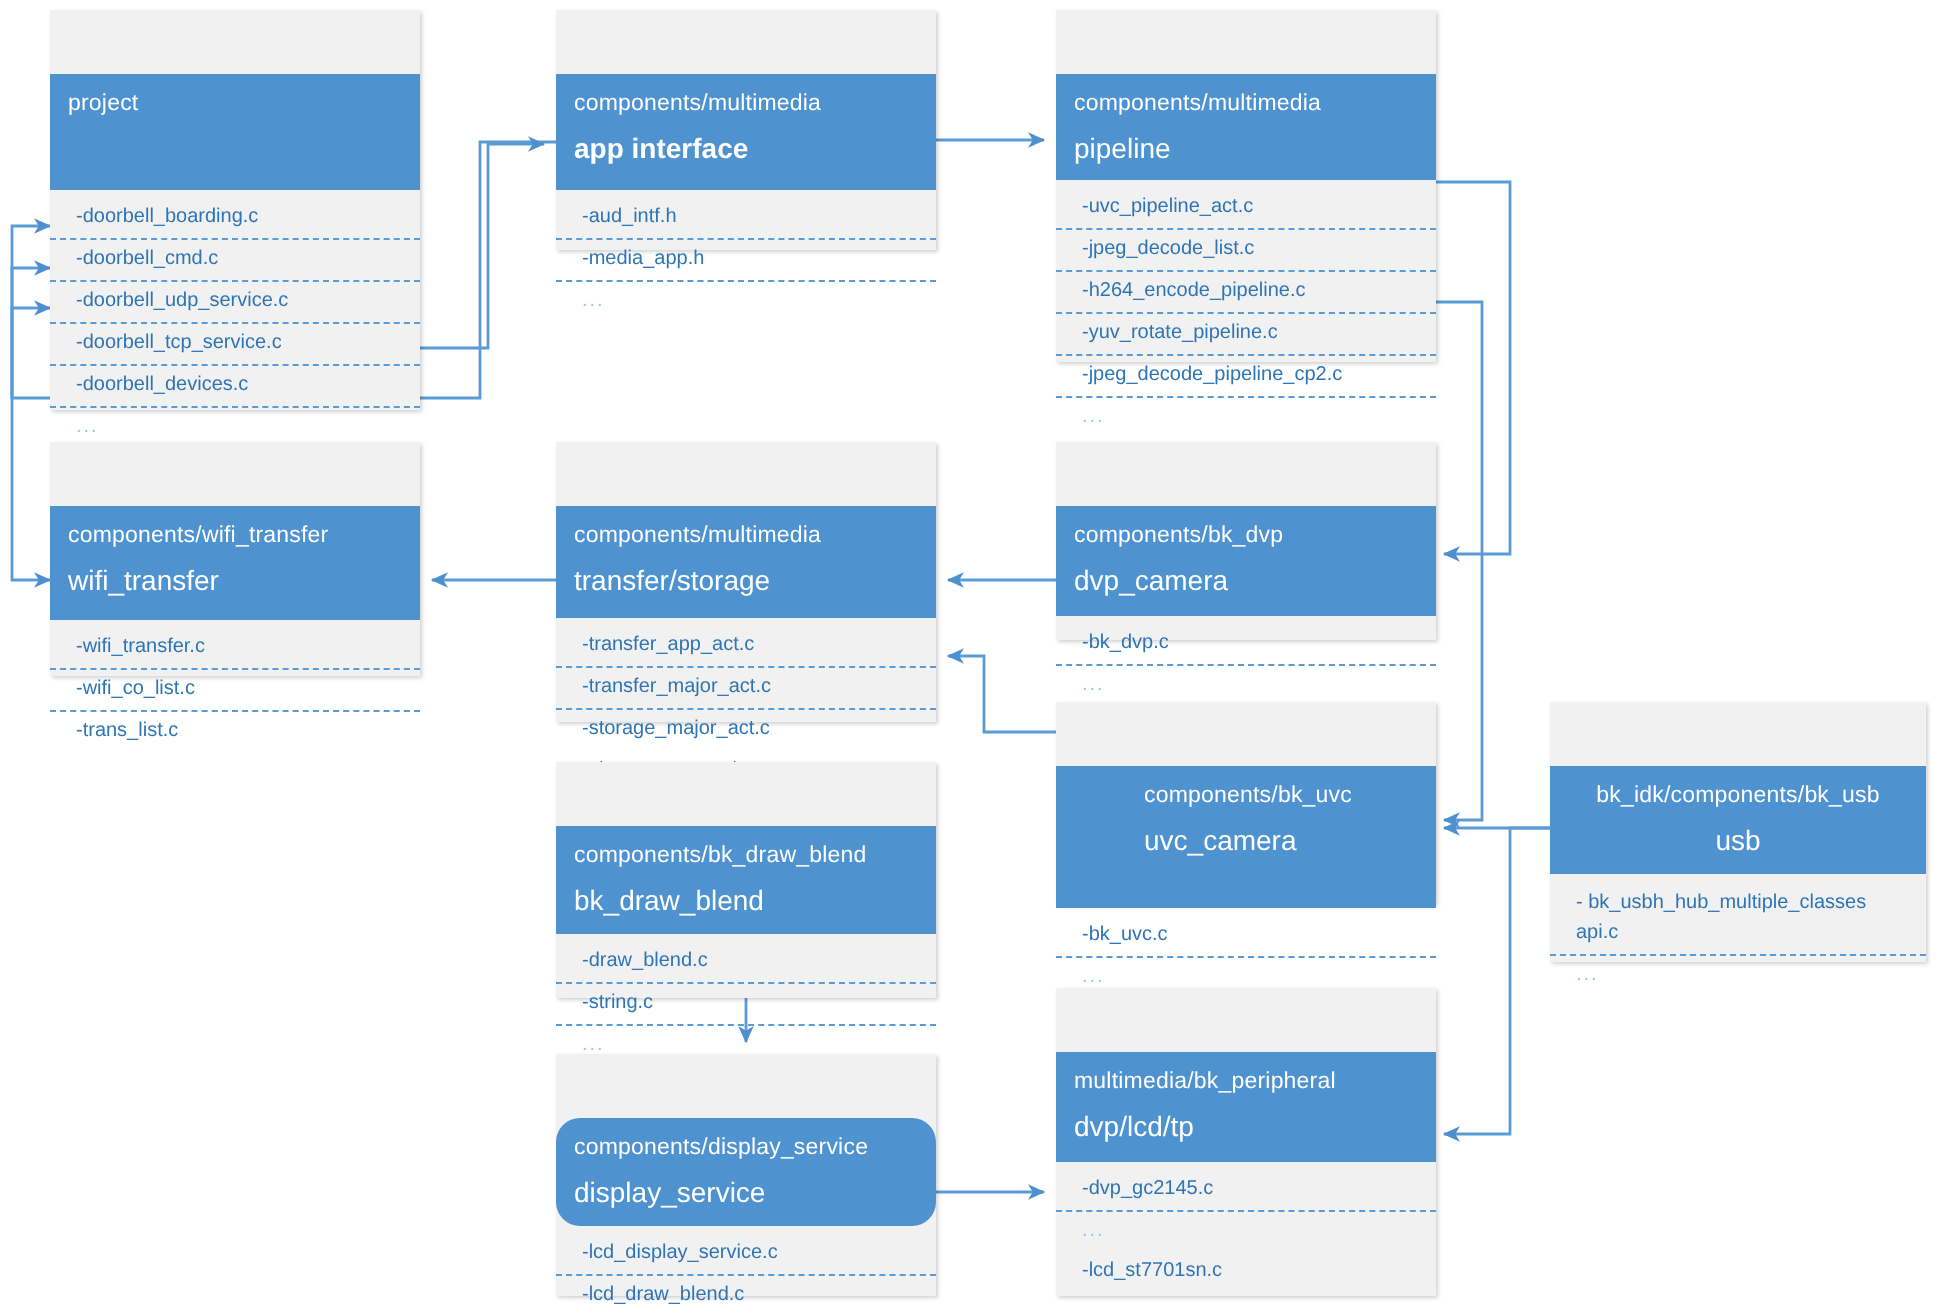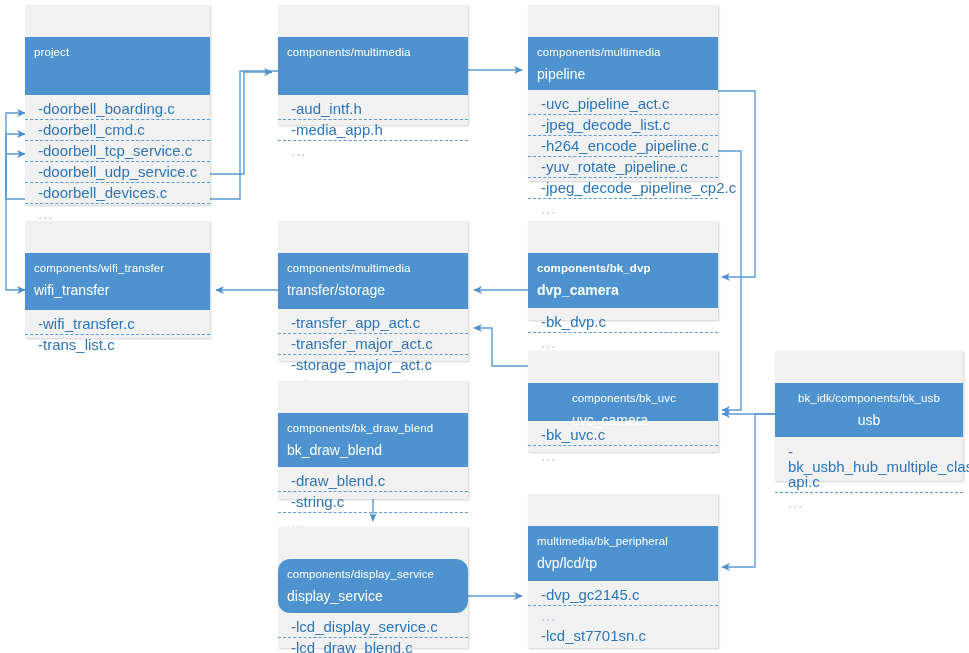--- a/index.html
+++ b/index.html
@@ -54,21 +54,21 @@
     margin-top: 4px;
     white-space: nowrap;
   }
   .node-title.bold { font-weight: bold; }
   .node-body {
     padding: 4px 0 6px 0;
     box-sizing: border-box;
   }
   .row {
     color: #2E75B6;
-    font-size: 15px;
+    font-size: 10px;
     line-height: 14px;
     padding: 3px 8px 3px 13px;
     box-sizing: border-box;
     white-space: nowrap;
   }
   .row.wrap { white-space: normal; line-height: 15px; }
   .row.sep {
     border-bottom: 1.5px dashed #5B9BD5;
   }
   .row.ellipsis {
@@ -119,29 +119,30 @@
   </svg>
 
   <div id="nodes">
       <div class="node" style="left: 25px; top: 5px; width: 185px; height: 200px;">
         <div class="node-header" style="height: 58px;">
           <div class="node-path">project</div>
         </div>
         <div class="node-body">
           <div class="row sep">-doorbell_boarding.c</div>
           <div class="row sep">-doorbell_cmd.c</div>
+          <div class="row sep">-doorbell_udp_service.c</div>
           <div class="row sep">-doorbell_tcp_service.c</div>
-          <div class="row sep">-doorbell_udp_service.c</div>
           <div class="row sep">-doorbell_devices.c</div>
           <div class="row ellipsis">...</div>
         </div>
       </div>
       <div class="node" style="left: 278px; top: 5px; width: 190px; height: 120px;">
         <div class="node-header" style="height: 58px;">
           <div class="node-path">components/multimedia</div>
+          <div class="node-title bold">app interface</div>
         </div>
         <div class="node-body">
           <div class="row sep">-aud_intf.h</div>
           <div class="row sep">-media_app.h</div>
           <div class="row ellipsis">...</div>
         </div>
       </div>
       <div class="node" style="left: 528px; top: 5px; width: 190px; height: 176px;">
         <div class="node-header" style="height: 53px;">
           <div class="node-path">components/multimedia</div>
@@ -156,58 +157,59 @@
           <div class="row ellipsis">...</div>
         </div>
       </div>
       <div class="node" style="left: 25px; top: 221px; width: 185px; height: 117px;">
         <div class="node-header" style="height: 57px;">
           <div class="node-path">components/wifi_transfer</div>
           <div class="node-title">wifi_transfer</div>
         </div>
         <div class="node-body">
           <div class="row sep">-wifi_transfer.c</div>
+          <div class="row sep">-wifi_co_list.c</div>
           <div class="row">-trans_list.c</div>
         </div>
       </div>
       <div class="node" style="left: 278px; top: 221px; width: 190px; height: 140px;">
         <div class="node-header" style="height: 56px;">
           <div class="node-path">components/multimedia</div>
           <div class="node-title">transfer/storage</div>
         </div>
         <div class="node-body">
           <div class="row sep">-transfer_app_act.c</div>
           <div class="row sep">-transfer_major_act.c</div>
           <div class="row">-storage_major_act.c</div>
           <div class="row">-storage_app_act.c</div>
         </div>
       </div>
       <div class="node" style="left: 528px; top: 221px; width: 190px; height: 99px;">
-        <div class="node-header" style="height: 55px; font-weight: bold;">
+        <div class="node-header" style="height: 55px;">
           <div class="node-path">components/bk_dvp</div>
           <div class="node-title">dvp_camera</div>
         </div>
         <div class="node-body">
           <div class="row sep">-bk_dvp.c</div>
           <div class="row ellipsis">...</div>
         </div>
       </div>
       <div class="node" style="left: 278px; top: 381px; width: 190px; height: 118px;">
         <div class="node-header" style="height: 54px;">
           <div class="node-path">components/bk_draw_blend</div>
           <div class="node-title">bk_draw_blend</div>
         </div>
         <div class="node-body">
           <div class="row sep">-draw_blend.c</div>
           <div class="row sep">-string.c</div>
           <div class="row ellipsis">...</div>
         </div>
       </div>
       <div class="node" style="left: 528px; top: 351px; width: 190px; height: 101px;">
-        <div class="node-header" style="height: 38px; padding-left: 44px;">
+        <div class="node-header" style="height: 71px; padding-left: 44px;">
           <div class="node-path">components/bk_uvc</div>
           <div class="node-title">uvc_camera</div>
         </div>
         <div class="node-body">
           <div class="row sep">-bk_uvc.c</div>
           <div class="row ellipsis">...</div>
         </div>
       </div>
       <div class="node" style="left: 775px; top: 351px; width: 188px; height: 130px;">
         <div class="node-header" style="height: 54px; text-align: center;">

